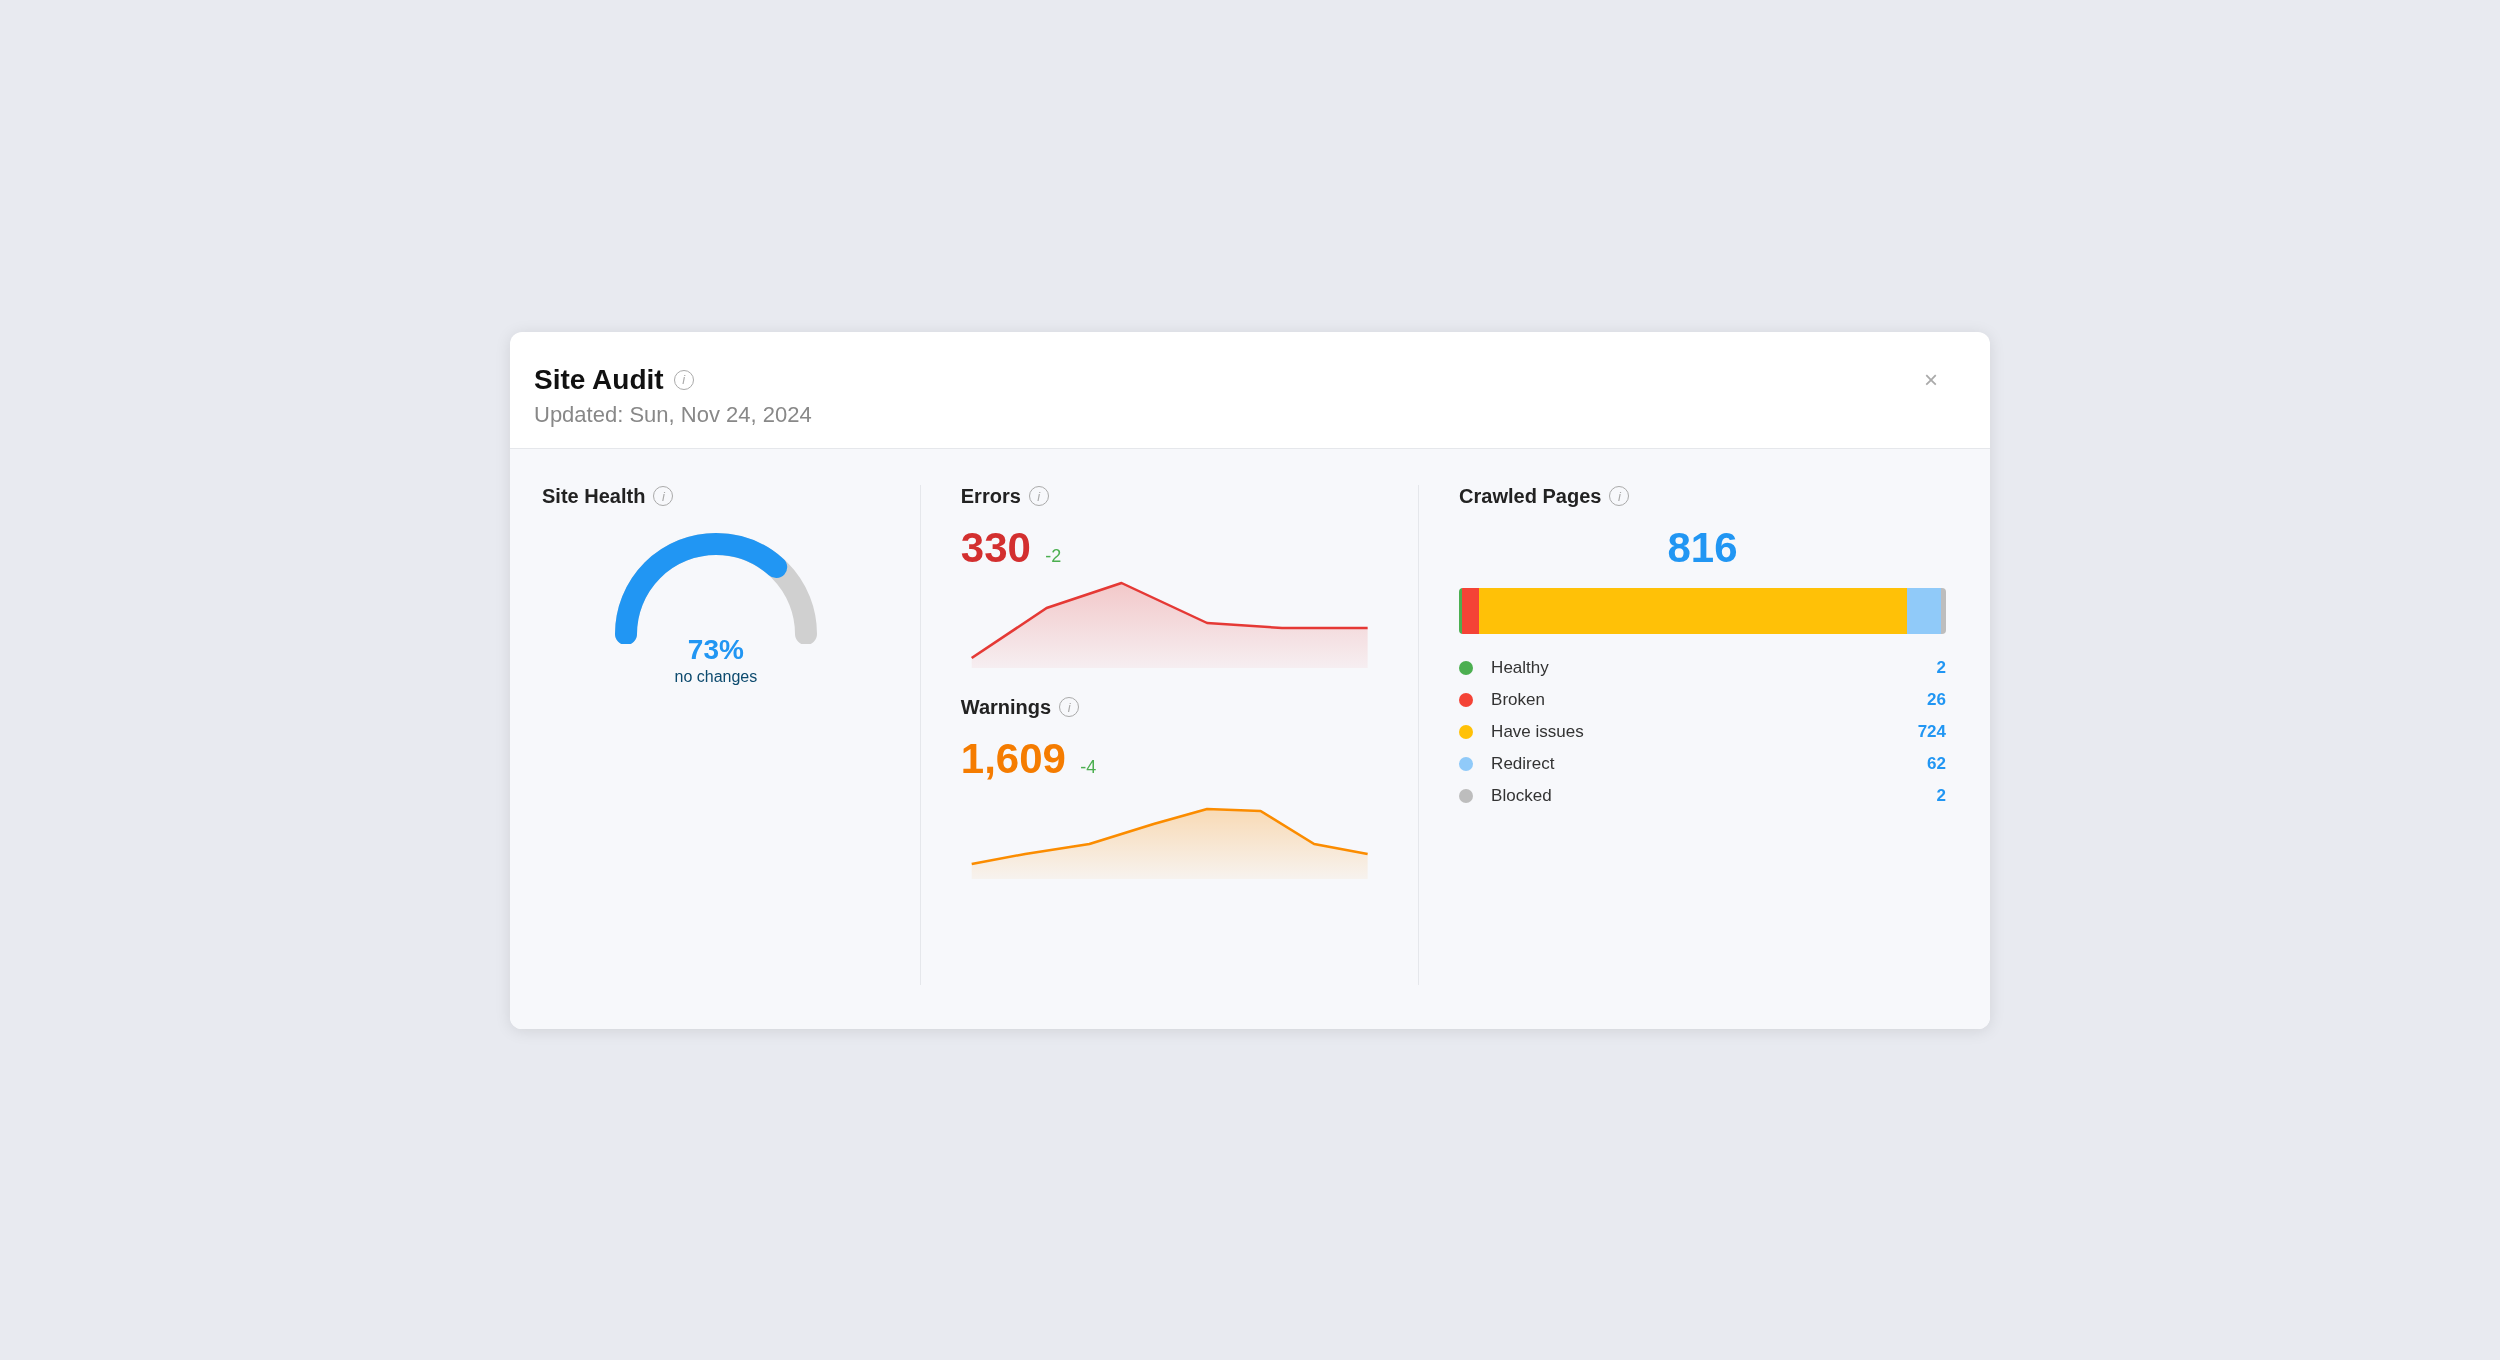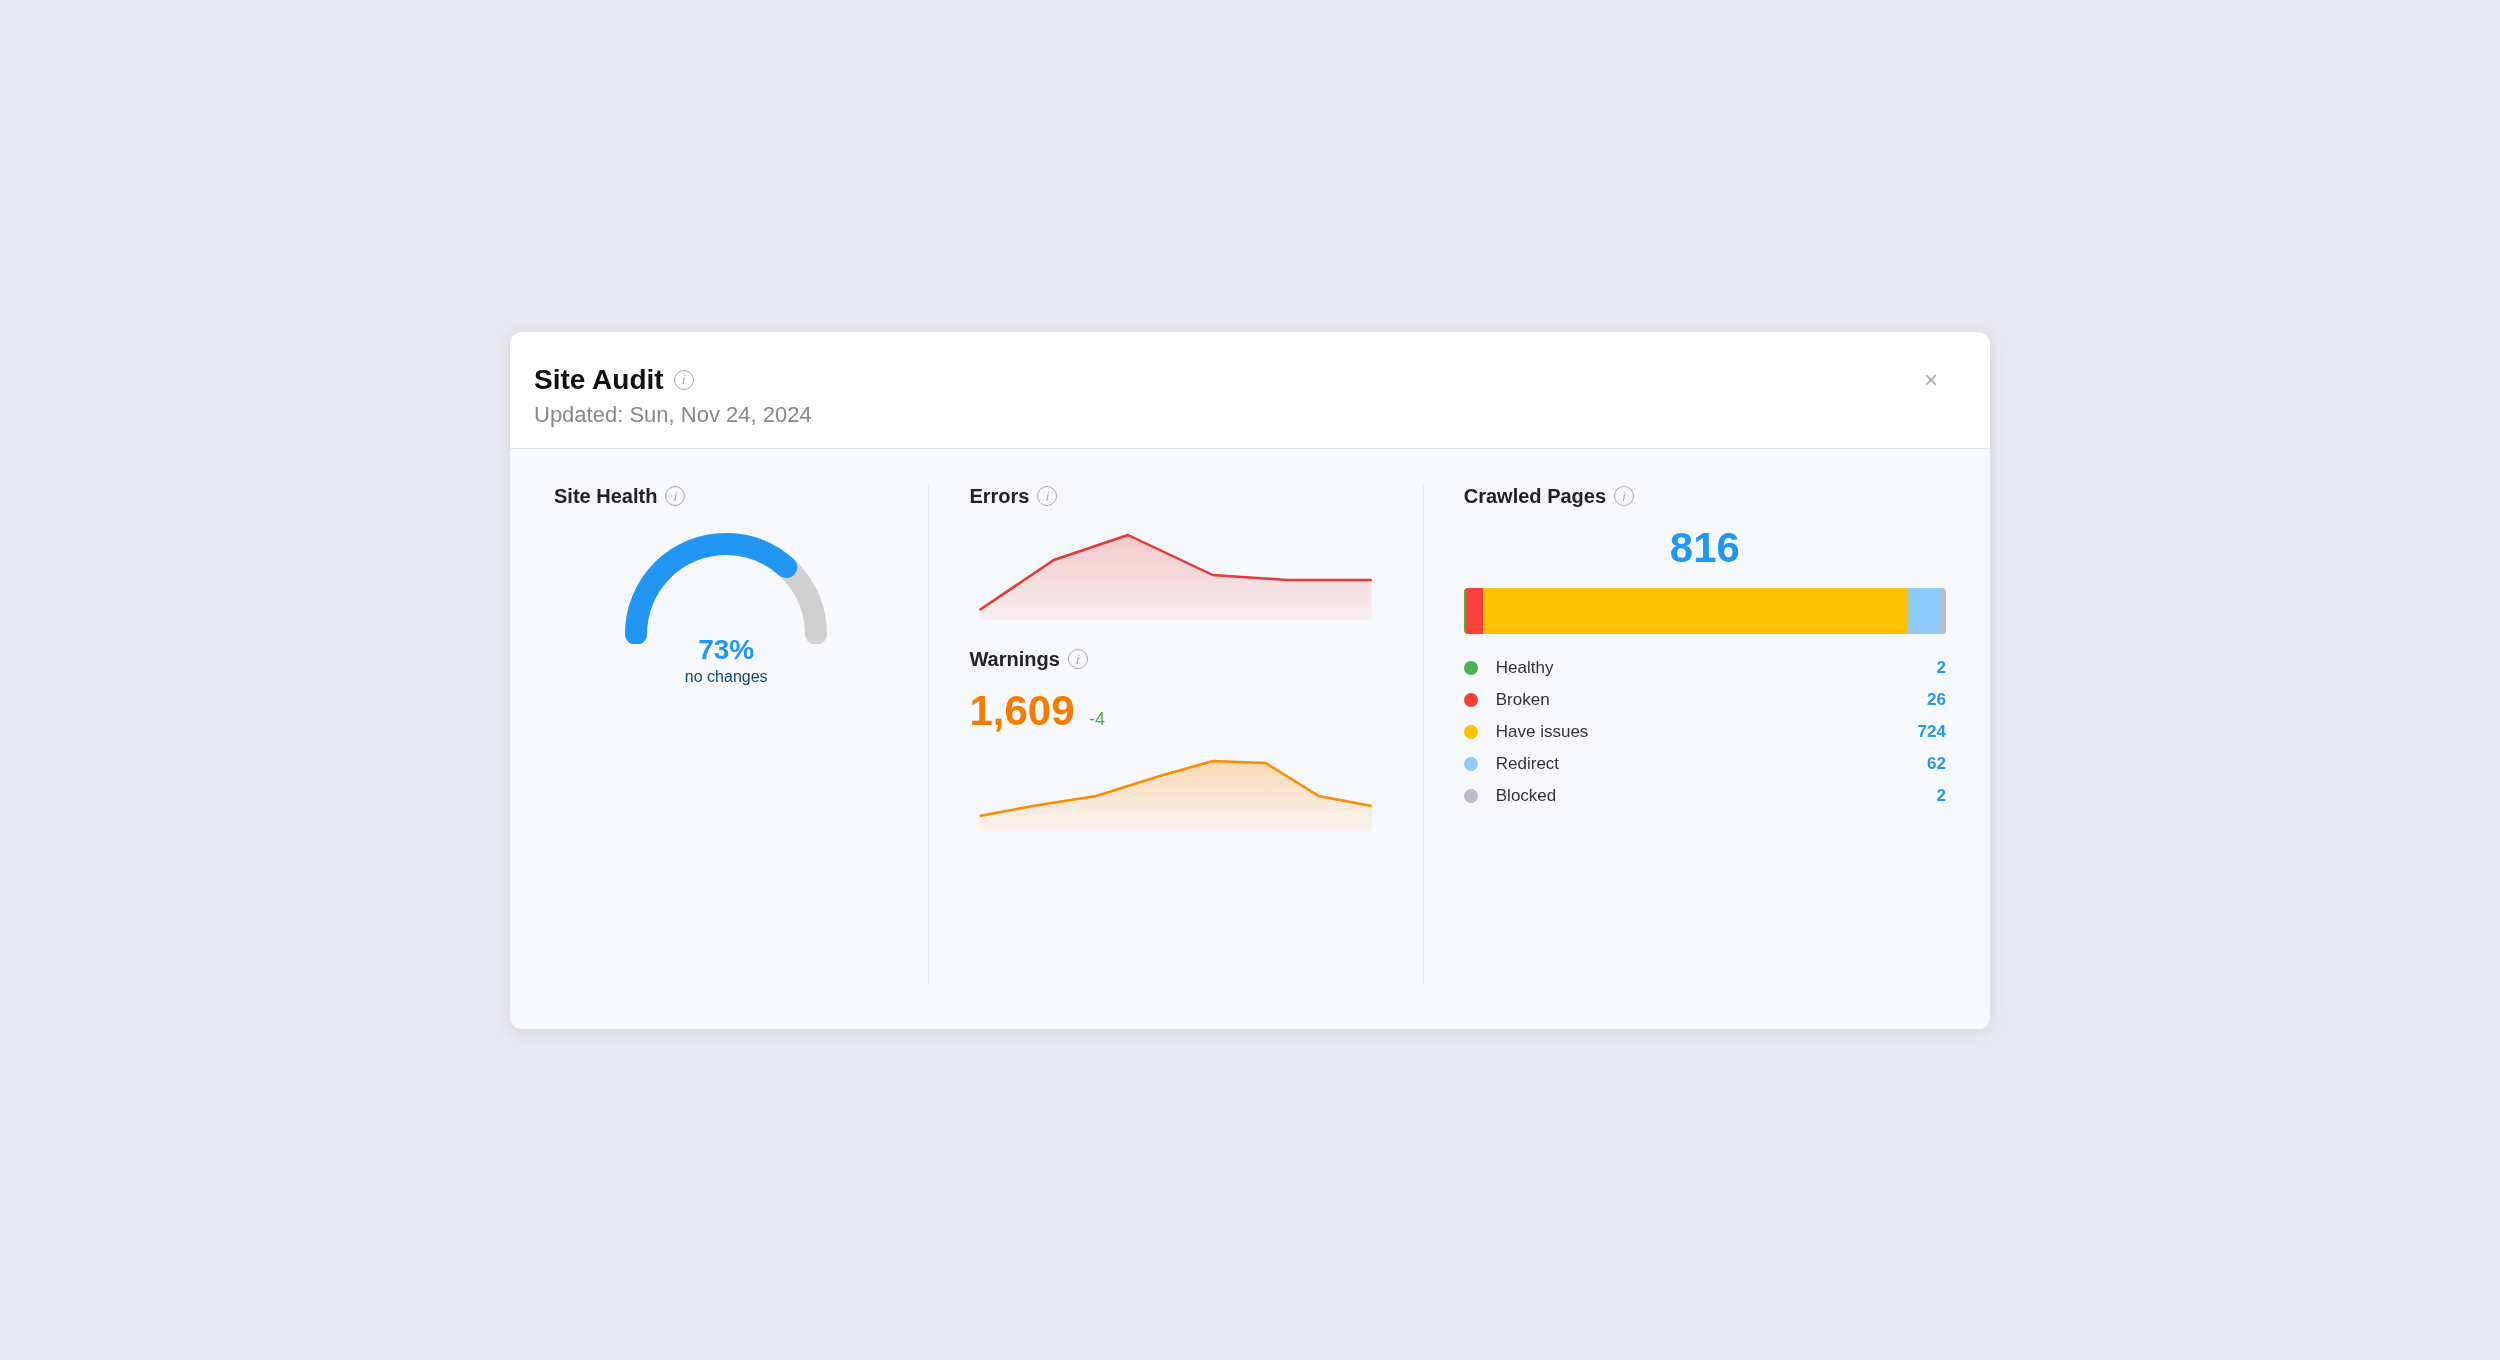--- a/index.html
+++ b/index.html
@@ -62,21 +62,21 @@
       line-height: 1;
       padding: 4px 8px;
     }
     .card-subtitle {
       color: #888;
       font-size: 22px;
       margin-top: 2px;
     }
     .card-body {
       display: flex;
-      padding: 36px 44px 44px 44px;
+      padding: 36px 44px 44px 32px;
       gap: 0;
       background: #f7f8fb;
       min-height: 580px;
     }
     
     .section {
       flex: 1;
       padding: 0 30px;
       border-right: 1px solid #e5e7eb;
     }
@@ -255,20 +255,24 @@
         </div>
       </div>
     </div>
 
     <div class="metrics-section">
 
       <div class="metric-block">
         <div class="section-title">
           <span>Errors</span>
           <span class="info-icon">i</span>
+        </div>
+        <div>
+          <span class="metric-number red">330</span>
+          <span class="metric-delta">-2</span>
         </div>
         <svg class="mini-chart" viewBox="0 0 390 90" preserveAspectRatio="none">
           <defs>
             <linearGradient id="errFill" x1="0" y1="0" x2="0" y2="1">
               <stop offset="0%" stop-color="rgba(229,57,53,0.25)"></stop>
               <stop offset="100%" stop-color="rgba(229,57,53,0.05)"></stop>
             </linearGradient>
           </defs>
           <polygon points="10,80 80,30 150,5 230,45 300,50 380,50 380,90 10,90" fill="url(#errFill)"></polygon>
           <polyline points="10,80 80,30 150,5 230,45 300,50 380,50" fill="none" stroke="#e53935" stroke-width="2.5" stroke-linejoin="round"></polyline>

